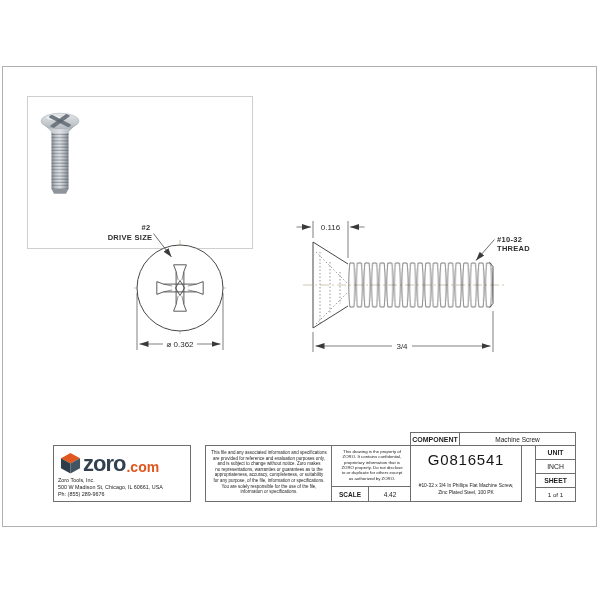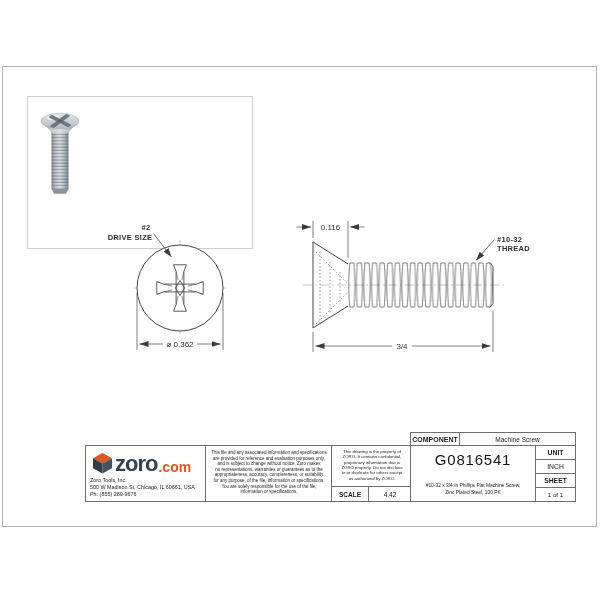--- a/index.html
+++ b/index.html
@@ -8,26 +8,26 @@
   .abs{position:absolute;}
   #sheet-border{left:2px;top:66px;width:593px;height:459px;border:1px solid #b0b0b0;}
   #photo-box{left:27px;top:96px;width:224px;height:151px;border:1px solid #cfcfcf;}
   #drawing-svg{left:0;top:0;width:600px;height:600px;}
 
   
   #title-block{left:53px;top:432px;width:523px;height:70px;font-size:7px;}
   .cell{position:absolute;border:1px solid #6e6e6e;background:#fff;box-sizing:border-box;overflow:visible;}
   .c-complabel{left:357px;top:0;width:50px;height:14px;line-height:13px;text-align:center;font-weight:bold;font-size:7px;}
   .c-compvalue{left:406px;top:0;width:117px;height:14px;line-height:13px;text-align:center;font-size:6.5px;}
-  .c-logo{left:0;top:13px;width:153px;height:57px;margin-left:32px;}
+  .c-logo{left:0;top:13px;width:138px;height:57px;}
   .c-legal1{left:152px;top:13px;width:127px;height:57px;}
   .c-legal2{left:278px;top:13px;width:81px;height:42px;}
   .c-scalelabel{left:278px;top:54px;width:38px;height:16px;line-height:15px;text-align:center;font-weight:bold;font-size:6.5px;}
   .c-scalevalue{left:315px;top:54px;width:44px;height:16px;line-height:15px;text-align:center;font-size:6.5px;}
-  .c-main{left:357px;top:13px;width:126px;height:57px;}
+  .c-main{left:357px;top:13px;width:112px;height:57px;}
   .c-unitlabel{left:482px;top:13px;width:41px;height:15px;line-height:14px;text-align:center;font-weight:bold;font-size:6.8px;}
   .c-unitvalue{left:482px;top:27px;width:41px;height:15px;line-height:14px;text-align:center;font-size:6.8px;}
   .c-sheetlabel{left:482px;top:41px;width:41px;height:15px;line-height:14px;text-align:center;font-weight:bold;font-size:6.8px;}
   .c-sheetvalue{left:482px;top:55px;width:41px;height:15px;line-height:14px;text-align:center;font-size:6.2px;}
 
   .fit{position:absolute;}
   .legal1-inner{left:50%;top:4px;width:220px;margin-left:-110px;transform:scale(0.56);
                 transform-origin:50% 0;text-align:center;font-size:8px;line-height:10px;color:#222;}
   .legal2-inner{left:50%;top:3px;width:130px;margin-left:-65px;transform:scale(0.54);
                 transform-origin:50% 0;text-align:center;font-size:8px;line-height:10px;color:#222;}

